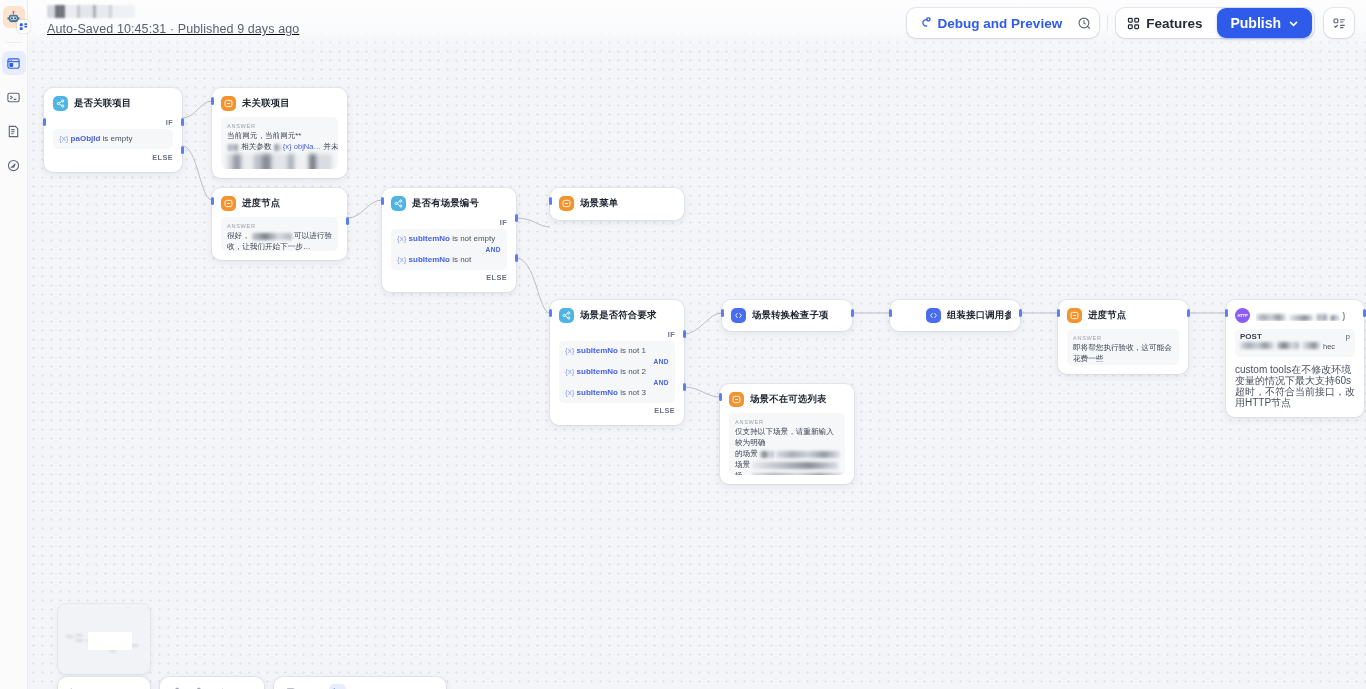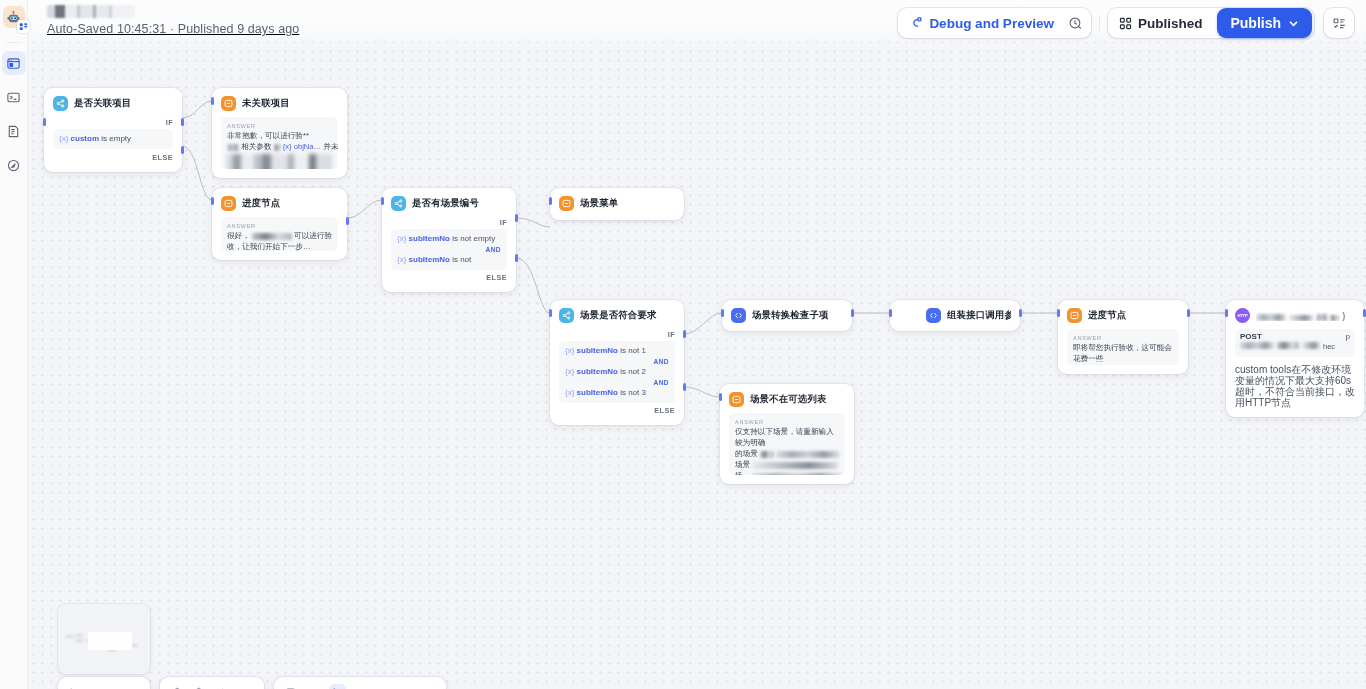--- a/index.html
+++ b/index.html
@@ -243,21 +243,21 @@
           <path d="M4.3,5.3 L7.7,3.3 M4.3,6.7 L7.7,8.7"></path>
         </svg>
       </span>
       <span class="node-title">是否关联项目</span>
     </div>
     <div class="cond-rows">
       <div class="branch-lbl">IF</div>
       <div class="cond-box">
         <div class="cond-line">
           <span class="vx">{x}</span>
-          <span class="var">custom</span>
+          <span class="var">paObjId</span>
           <span>is empty</span>
         </div>
       </div>
       <div class="branch-lbl" style="margin-top:3px">ELSE</div>
     </div>
     <span class="port" style="left:-1.5px; top:30px;"></span>
     <span class="port" style="right:-1.5px; top:30px;"></span>
     <span class="port" style="right:-1.5px; top:58px;"></span>
   </div>
 
@@ -266,21 +266,21 @@
       <span class="node-ico ico-ans">
         <svg width="9" height="9" viewBox="0 0 12 12" fill="none" stroke="#fff" stroke-width="1.2">
           <rect x="1.4" y="1.8" width="9.2" height="8.4" rx="2.2"></rect>
             <path d="M4,6 L8,6"></path>
         </svg>
       </span>
       <span class="node-title">未关联项目</span>
     </div>
     <div class="ans-box" style="height:52px">
       <div class="ans-tag">ANSWER</div>
-      <div class="ans-txt">非常抱歉，可以进行验**</div>
+      <div class="ans-txt">当前网元，当前网元**</div>
       <div class="ans-txt" style="white-space:nowrap">
         <span class="redact rd-a" style="width:12px;height:7px"></span>
         <span>相关参数</span>
         <span class="redact rd-b" style="width:7px;height:7px"></span>
         <span style="color:#4762e4">{x} objNa…</span>
         <span>并未关</span>
       </div>
       <div class="blurblock" style="margin-top:2px;height:22px;
            background:linear-gradient(90deg,#cfd3da 0 6%,#8f949d 6% 13%,#e9ebef 13% 26%,#b8bcc4 26% 33%,#7d838d 33% 42%,#dfe2e7 42% 58%,#a4a9b2 58% 64%,#edeff2 64% 78%,#6e747e 78% 85%,#d6d9df 85% 100%);"></div>
     </div>
@@ -666,21 +666,21 @@
     <div class="group-div"></div>
 
     <div class="pill-group">
       <div class="pill-btn pill-plain">
         <svg width="13" height="13" viewBox="0 0 14 14" fill="none" stroke="#262b38" stroke-width="1.35">
           <rect x="1.6" y="1.6" width="4" height="4" rx=".9"></rect>
           <rect x="8.4" y="1.6" width="4" height="4" rx=".9"></rect>
           <rect x="1.6" y="8.4" width="4" height="4" rx=".9"></rect>
           <rect x="8.4" y="8.4" width="4" height="4" rx=".9"></rect>
         </svg>
-        <span>Published</span>
+        <span>Features</span>
       </div>
       <div class="publish-btn">
         <span>Publish</span>
         <svg width="11" height="11" viewBox="0 0 12 12" fill="none" stroke="#fff" stroke-width="1.7">
             <path d="M2.2,4.2 L6,8 L9.8,4.2"></path>
           </svg>
       </div>
     </div>
 
     <div class="sq-btn">

